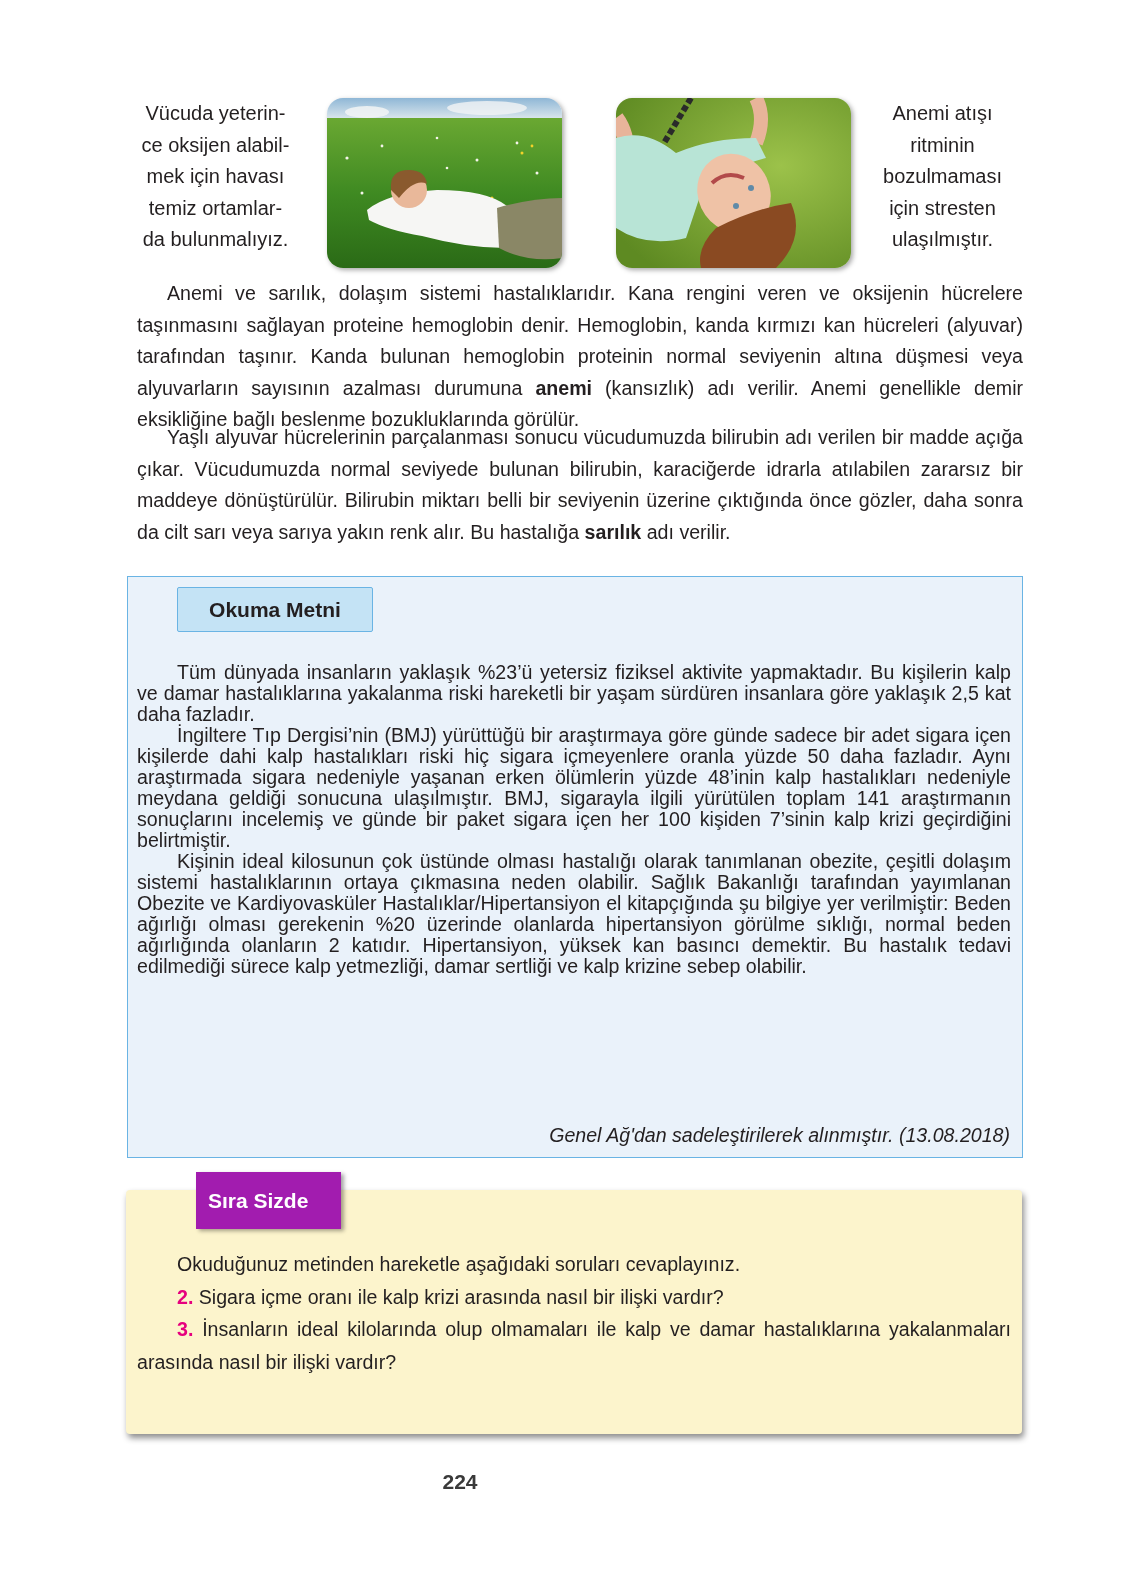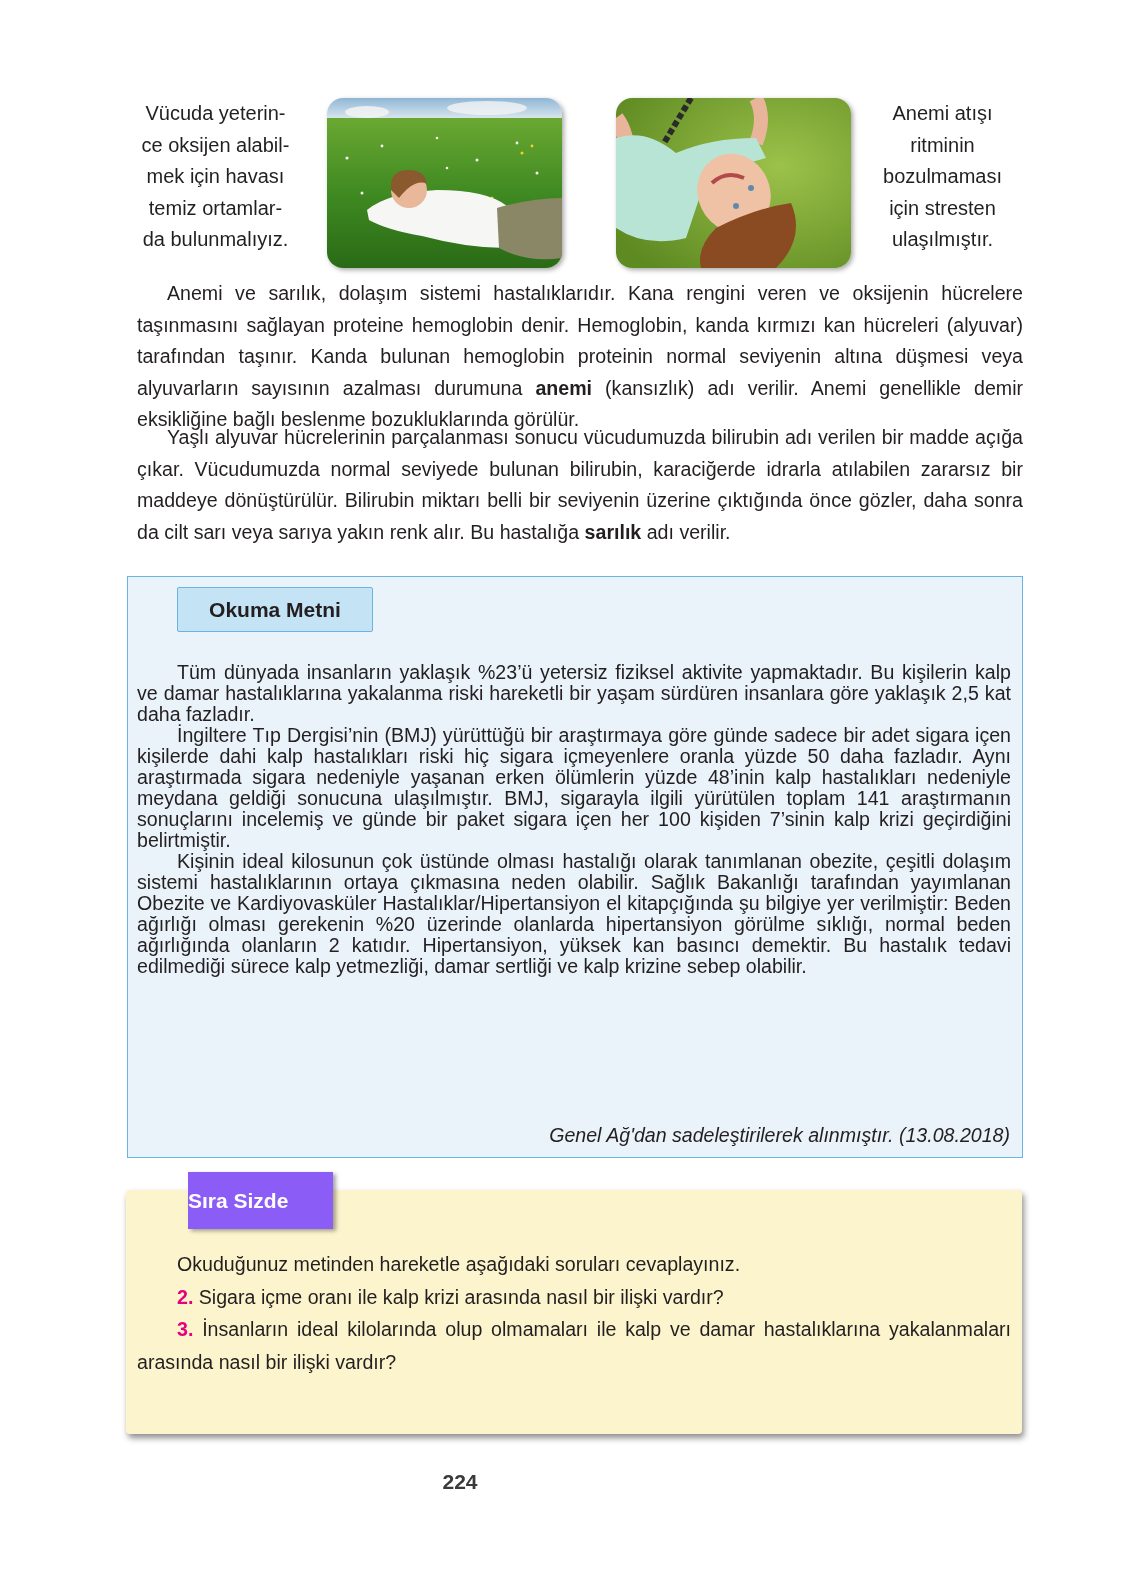--- a/index.html
+++ b/index.html
@@ -95,29 +95,30 @@
       left: 126px;
       top: 1190px;
       width: 896px;
       height: 244px;
       background: #fcf4cc;
       border-radius: 4px;
       box-shadow: 2px 4px 6px rgba(0,0,0,0.45);
     }
     .task-tab {
       position: absolute;
-      left: 188px;
+      left: 196px;
       top: 1172px;
       width: 145px;
       height: 57px;
-      background: #8b5cf6;
+      background: #a21caf;
       color: #ffffff;
       font-weight: bold;
       font-size: 21px;
       line-height: 58px;
+      padding-left: 12px;
       box-shadow: 3px 2px 4px rgba(0,0,0,0.35);
     }
     .task-text {
       position: absolute;
       left: 137px;
       top: 1240px;
       width: 874px;
       font-size: 19.6px;
       line-height: 32.5px;
       text-align: justify;

